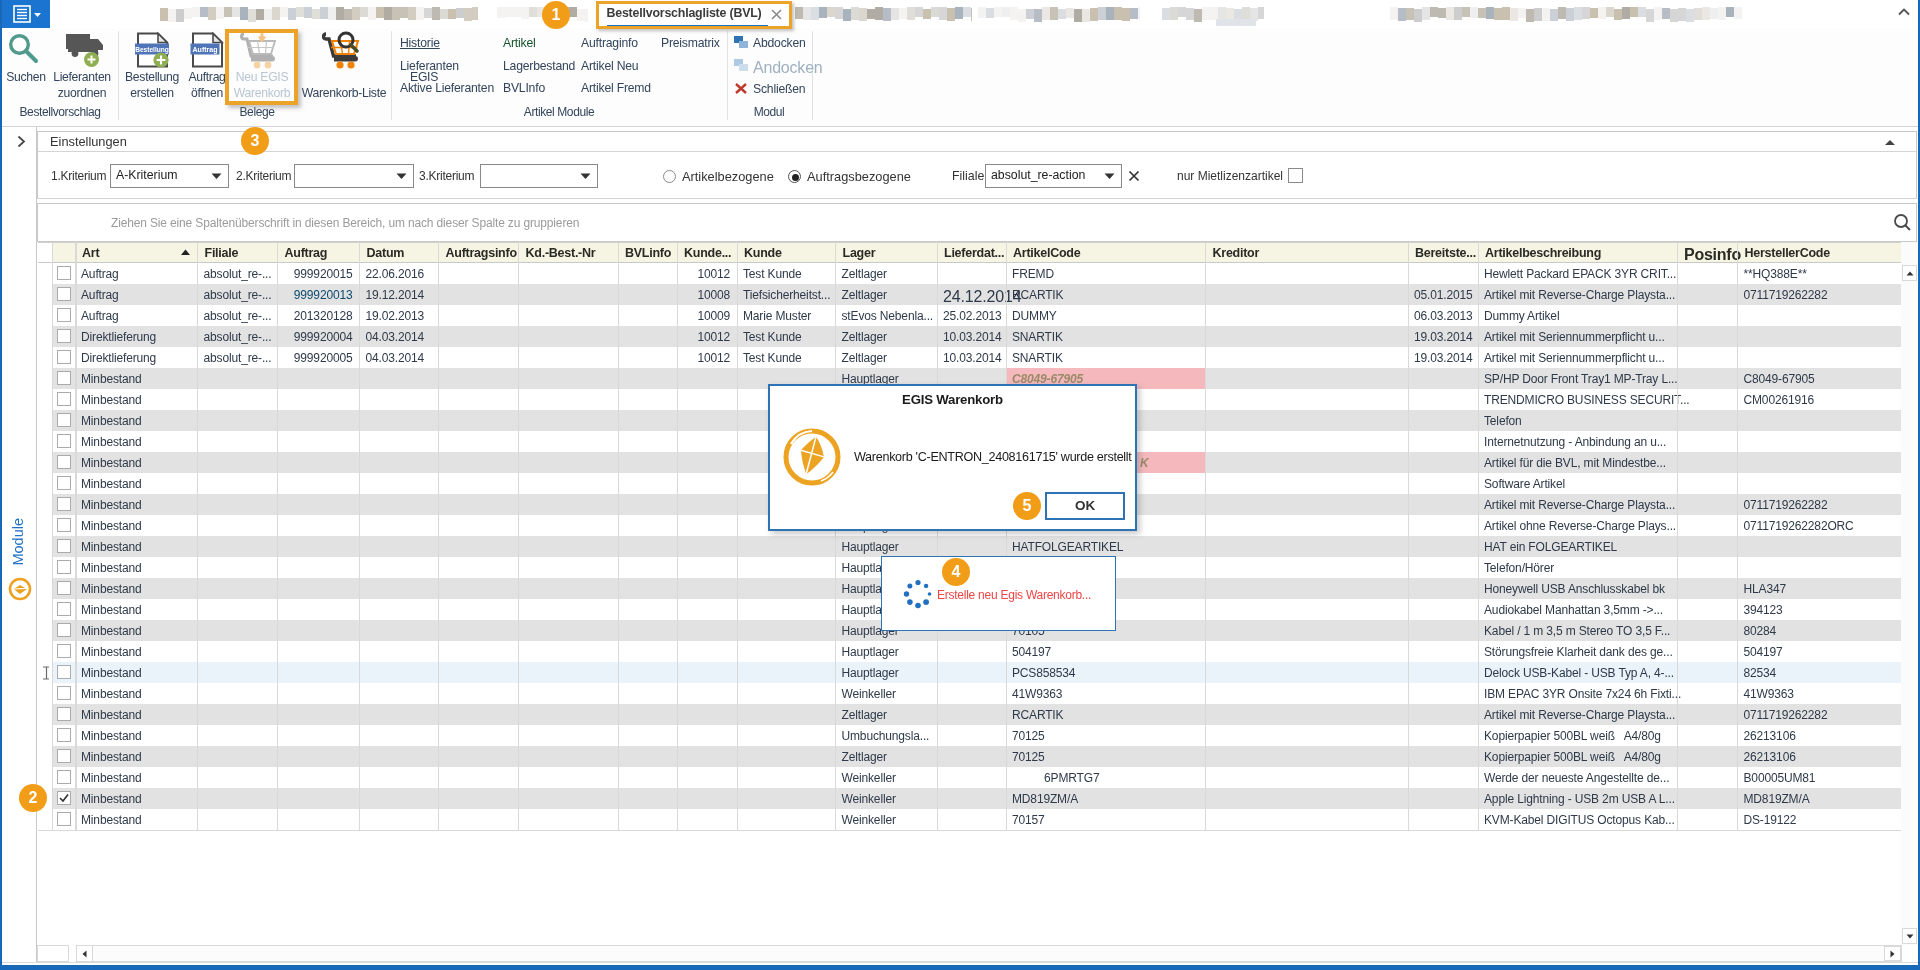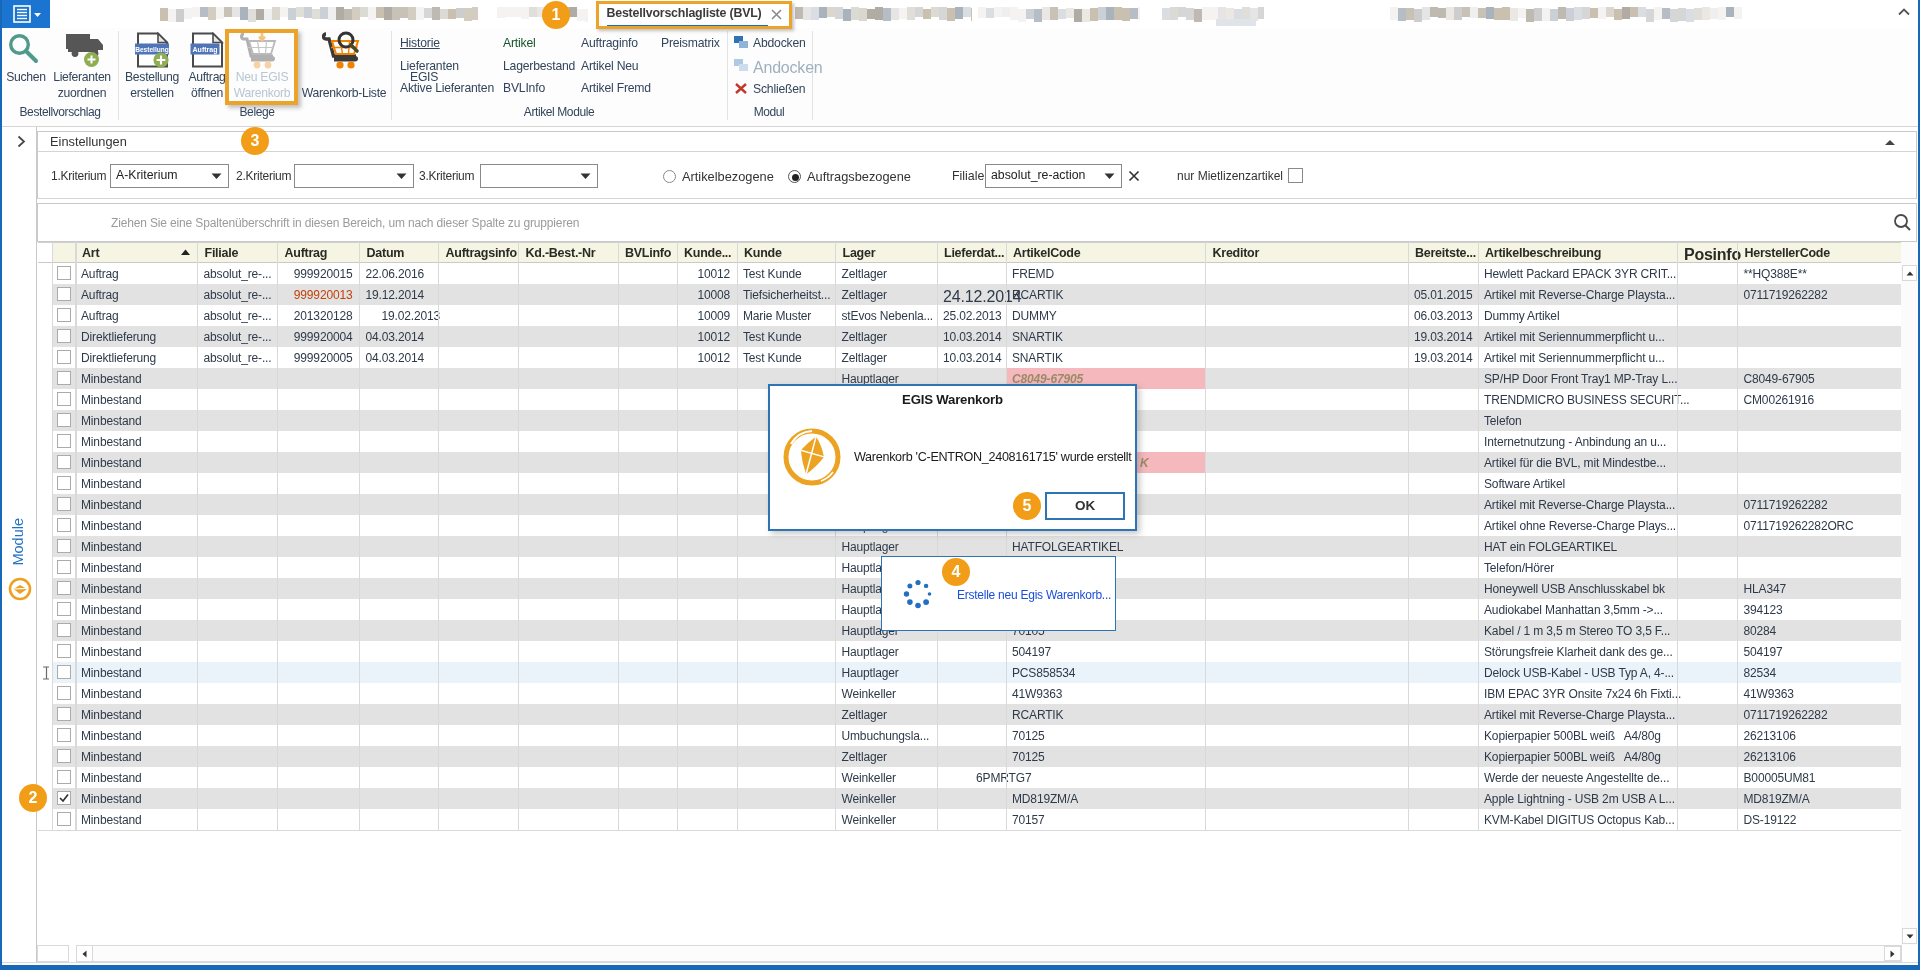--- a/index.html
+++ b/index.html
@@ -370,35 +370,35 @@
     <div class="txt" style="left:676.5px;top:266.5px;width:53.5px;text-align:right;font-size:12px;letter-spacing:-0.15px;color:#2e3a49;">10012</div>
     <div class="txt" style="left:743.0px;top:266.5px;font-size:12px;letter-spacing:-0.15px;color:#2e3a49;">Test Kunde</div>
     <div class="txt" style="left:841.5px;top:266.5px;font-size:12px;letter-spacing:-0.15px;color:#2e3a49;">Zeltlager</div>
     <div class="txt" style="left:1012.0px;top:266.5px;font-size:12px;letter-spacing:-0.15px;color:#2e3a49;">FREMD</div>
     <div class="txt" style="left:1484.0px;top:266.5px;font-size:12px;letter-spacing:-0.15px;color:#2e3a49;">Hewlett Packard EPACK 3YR CRIT...</div>
     <div class="txt" style="left:1743.5px;top:266.5px;font-size:12px;letter-spacing:-0.15px;color:#2e3a49;">**HQ388E**</div>
     <div class="abs" style="left:52px;top:284px;width:1849px;height:21px;background:#e2e2e2;"></div>
     <div class="cb" style="left:57px;top:287px;"></div>
     <div class="txt" style="left:81.0px;top:287.5px;font-size:12px;letter-spacing:-0.15px;color:#2e3a49;">Auftrag</div>
     <div class="txt" style="left:203.5px;top:287.5px;font-size:12px;letter-spacing:-0.15px;color:#2e3a49;">absolut_re-...</div>
-    <div class="txt" style="left:277px;top:287.5px;width:75.5px;text-align:right;font-size:12px;letter-spacing:-0.15px;color:#c2410c;">999920013</div>
+    <div class="txt" style="left:277px;top:287.5px;width:75.5px;text-align:right;font-size:12px;letter-spacing:-0.15px;color:#0c4a6e;">999920013</div>
     <div class="txt" style="left:365.5px;top:287.5px;font-size:12px;letter-spacing:-0.15px;color:#2e3a49;">19.12.2014</div>
     <div class="txt" style="left:676.5px;top:287.5px;width:53.5px;text-align:right;font-size:12px;letter-spacing:-0.15px;color:#2e3a49;">10008</div>
     <div class="txt" style="left:743.0px;top:287.5px;font-size:12px;letter-spacing:-0.15px;color:#2e3a49;">Tiefsicherheitst...</div>
     <div class="txt" style="left:841.5px;top:287.5px;font-size:12px;letter-spacing:-0.15px;color:#2e3a49;">Zeltlager</div>
     <div class="txt" style="left:943.0px;top:287.5px;font-size:16px;letter-spacing:-0.15px;color:#2e3a49;">24.12.2014</div>
     <div class="txt" style="left:1012.0px;top:287.5px;font-size:12px;letter-spacing:-0.15px;color:#2e3a49;">RCARTIK</div>
     <div class="txt" style="left:1414.0px;top:287.5px;font-size:12px;letter-spacing:-0.15px;color:#2e3a49;">05.01.2015</div>
     <div class="txt" style="left:1484.0px;top:287.5px;font-size:12px;letter-spacing:-0.15px;color:#2e3a49;">Artikel mit Reverse-Charge Playsta...</div>
     <div class="txt" style="left:1743.5px;top:287.5px;font-size:12px;letter-spacing:-0.15px;color:#2e3a49;">0711719262282</div>
     <div class="cb" style="left:57px;top:308px;"></div>
     <div class="txt" style="left:81.0px;top:308.5px;font-size:12px;letter-spacing:-0.15px;color:#2e3a49;">Auftrag</div>
     <div class="txt" style="left:203.5px;top:308.5px;font-size:12px;letter-spacing:-0.15px;color:#2e3a49;">absolut_re-...</div>
     <div class="txt" style="left:277px;top:308.5px;width:75.5px;text-align:right;font-size:12px;letter-spacing:-0.15px;color:#2e3a49;">201320128</div>
-    <div class="txt" style="left:365.5px;top:308.5px;font-size:12px;letter-spacing:-0.15px;color:#2e3a49;margin-left:16px;">19.02.2013</div>
+    <div class="txt" style="left:365.5px;top:308.5px;font-size:12px;letter-spacing:-0.15px;color:#2e3a49;">19.02.2013</div>
     <div class="txt" style="left:676.5px;top:308.5px;width:53.5px;text-align:right;font-size:12px;letter-spacing:-0.15px;color:#2e3a49;">10009</div>
     <div class="txt" style="left:743.0px;top:308.5px;font-size:12px;letter-spacing:-0.15px;color:#2e3a49;">Marie Muster</div>
     <div class="txt" style="left:841.5px;top:308.5px;font-size:12px;letter-spacing:-0.15px;color:#2e3a49;">stEvos Nebenla...</div>
     <div class="txt" style="left:943.0px;top:308.5px;font-size:12px;letter-spacing:-0.15px;color:#2e3a49;">25.02.2013</div>
     <div class="txt" style="left:1012.0px;top:308.5px;font-size:12px;letter-spacing:-0.15px;color:#2e3a49;">DUMMY</div>
     <div class="txt" style="left:1414.0px;top:308.5px;font-size:12px;letter-spacing:-0.15px;color:#2e3a49;">06.03.2013</div>
     <div class="txt" style="left:1484.0px;top:308.5px;font-size:12px;letter-spacing:-0.15px;color:#2e3a49;">Dummy Artikel</div>
     <div class="abs" style="left:52px;top:326px;width:1849px;height:21px;background:#e2e2e2;"></div>
     <div class="cb" style="left:57px;top:329px;"></div>
     <div class="txt" style="left:81.0px;top:329.5px;font-size:12px;letter-spacing:-0.15px;color:#2e3a49;">Direktlieferung</div>
@@ -533,21 +533,21 @@
     <div class="abs" style="left:52px;top:746px;width:1849px;height:21px;background:#e2e2e2;"></div>
     <div class="cb" style="left:57px;top:749px;"></div>
     <div class="txt" style="left:81.0px;top:749.5px;font-size:12px;letter-spacing:-0.15px;color:#2e3a49;">Minbestand</div>
     <div class="txt" style="left:841.5px;top:749.5px;font-size:12px;letter-spacing:-0.15px;color:#2e3a49;">Zeltlager</div>
     <div class="txt" style="left:1012.0px;top:749.5px;font-size:12px;letter-spacing:-0.15px;color:#2e3a49;">70125</div>
     <div class="txt" style="left:1484.0px;top:749.5px;font-size:12px;letter-spacing:-0.15px;color:#2e3a49;">Kopierpapier 500BL weiß&nbsp;&nbsp; A4/80g</div>
     <div class="txt" style="left:1743.5px;top:749.5px;font-size:12px;letter-spacing:-0.15px;color:#2e3a49;">26213106</div>
     <div class="cb" style="left:57px;top:770px;"></div>
     <div class="txt" style="left:81.0px;top:770.5px;font-size:12px;letter-spacing:-0.15px;color:#2e3a49;">Minbestand</div>
     <div class="txt" style="left:841.5px;top:770.5px;font-size:12px;letter-spacing:-0.15px;color:#2e3a49;">Weinkeller</div>
-    <div class="txt" style="left:976px;top:770.5px;font-size:12px;letter-spacing:-0.15px;color:#2e3a49;">6PMRTG7</div>
+    <div class="txt" style="left:1044px;top:770.5px;font-size:12px;letter-spacing:-0.15px;color:#2e3a49;">6PMRTG7</div>
     <div class="txt" style="left:1484.0px;top:770.5px;font-size:12px;letter-spacing:-0.15px;color:#2e3a49;">Werde der neueste Angestellte de...</div>
     <div class="txt" style="left:1743.5px;top:770.5px;font-size:12px;letter-spacing:-0.15px;color:#2e3a49;">B00005UM81</div>
     <div class="abs" style="left:52px;top:788px;width:1849px;height:21px;background:#e2e2e2;"></div>
     <div class="cb" style="left:57px;top:791px;"></div>
     <svg class="abs" style="left:58px;top:792px;" width="12" height="12" viewBox="0 0 12 12">
       <path d="M2 6 L5 9 L10 2.5" fill="none" stroke="#333" stroke-width="1.7"></path>
     </svg>
     <div class="txt" style="left:81.0px;top:791.5px;font-size:12px;letter-spacing:-0.15px;color:#2e3a49;">Minbestand</div>
     <div class="txt" style="left:841.5px;top:791.5px;font-size:12px;letter-spacing:-0.15px;color:#2e3a49;">Weinkeller</div>
     <div class="txt" style="left:1012.0px;top:791.5px;font-size:12px;letter-spacing:-0.15px;color:#2e3a49;">MD819ZM/A</div>
@@ -607,21 +607,21 @@
 <svg class="abs" style="left:901.5px;top:578px;z-index:21;" width="32" height="32" viewBox="0 0 32 32">
       <circle cx="16.0" cy="4.5" r="2.6" fill="#2170c0"></circle>
       <circle cx="24.1" cy="7.9" r="2.2" fill="#2170c0"></circle>
       <circle cx="27.5" cy="16.0" r="1.8" fill="#2170c0"></circle>
       <circle cx="24.1" cy="24.1" r="2.9" fill="#2170c0"></circle>
       <circle cx="16.0" cy="27.5" r="2.8" fill="#2170c0"></circle>
       <circle cx="7.9" cy="24.1" r="2.8" fill="#2170c0"></circle>
       <circle cx="4.5" cy="16.0" r="2.7" fill="#2170c0"></circle>
       <circle cx="7.9" cy="7.9" r="2.5" fill="#2170c0"></circle>
     </svg>
-<div class="txt" style="left:937px;top:587.5px;font-size:12px;letter-spacing:-0.25px;color:#1d4ed8;z-index:21;margin-left:20px;">Erstelle neu Egis Warenkorb...</div>
+<div class="txt" style="left:937px;top:587.5px;font-size:12px;letter-spacing:-0.25px;color:#ef4444;z-index:21;">Erstelle neu Egis Warenkorb...</div>
 <div class="abs" style="left:768px;top:384px;width:369px;height:147px;background:#fff;border:2px solid #2e74b5;box-shadow:3px 3px 6px rgba(100,100,100,.35);z-index:25;"></div>
 <div class="txt" style="left:768px;top:392px;width:369px;text-align:center;font-size:13.2px;letter-spacing:-0.2px;font-weight:bold;color:#1a1a1a;z-index:26;">EGIS Warenkorb</div>
 <svg class="abs" style="left:781px;top:426px;z-index:26;" width="62" height="62" viewBox="0 0 62 62">
 <circle cx="31" cy="31" r="26" fill="none" stroke="#eda322" stroke-width="5"></circle>
 <path d="M10 18 A26 26 0 0 1 31 5" fill="none" stroke="#fff" stroke-width="2.2"></path>
 <path d="M52 46 A26 26 0 0 1 40 55" fill="none" stroke="#fff" stroke-width="1.6"></path>
 <g transform="rotate(9 31 30)">
         <path d="M32 10 Q24 18 19 26 Q22 38 28 49 Q37 40 43 29 Q39 18 32 10 z" fill="#eda322"></path>
 <path d="M32 10 L28 49 M19 26 L43 29" stroke="#fff" stroke-width="1.5"></path>
       </g>

